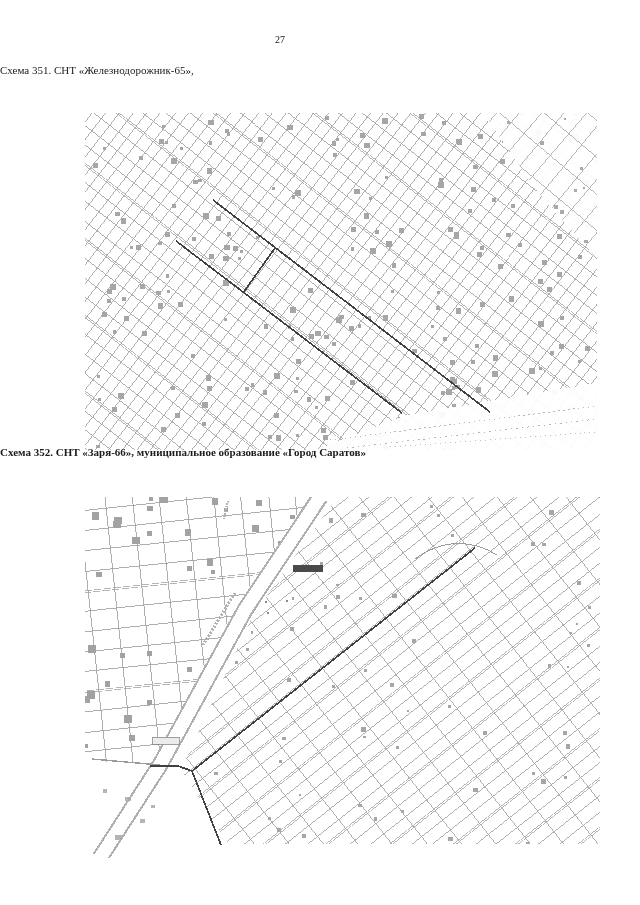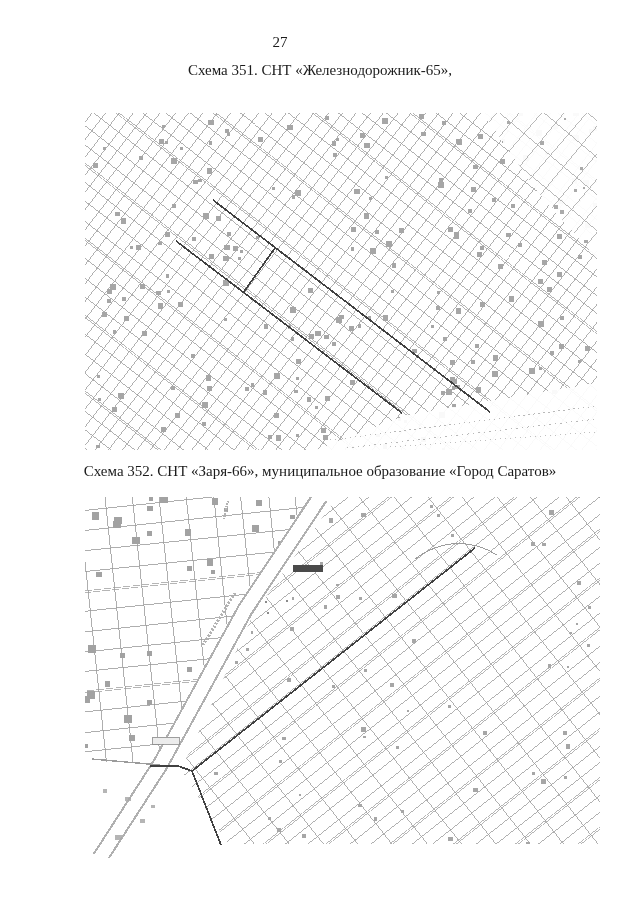--- a/index.html
+++ b/index.html
@@ -3,28 +3,28 @@
 <meta charset="utf-8">
 <style>
   html,body{margin:0;padding:0;background:#e8e8e8;}
   .page{
     position:relative;width:640px;height:905px;background:#ffffff;
     font-family:"Liberation Serif","DejaVu Serif",serif;color:#1b1b1b;
     overflow:hidden;margin:0 auto;
   }
   .pagenum{
     position:absolute;top:34px;left:0;width:560px;text-align:center;
-    font-size:15px;
+    font-size:10px;
   }
   .caption{
-    position:absolute;left:0;width:640px;text-align:center;
-    font-size:15px;line-height:21px;
+    position:absolute;left:0;width:640px;text-align:left;
+    font-size:11px;line-height:21px;
   }
   .caption.c1{top:60px;}
-  .caption.c2{top:461px;}
+  .caption.c2{top:442px;font-weight:bold;}
   svg.map{position:absolute;shape-rendering:crispEdges;}
   #map1{left:85px;top:113px;}
   #map2{left:85px;top:497px;}
 </style>
 </head>
 <body>
 
 <div class="page">
   <div class="pagenum">27</div>
 

